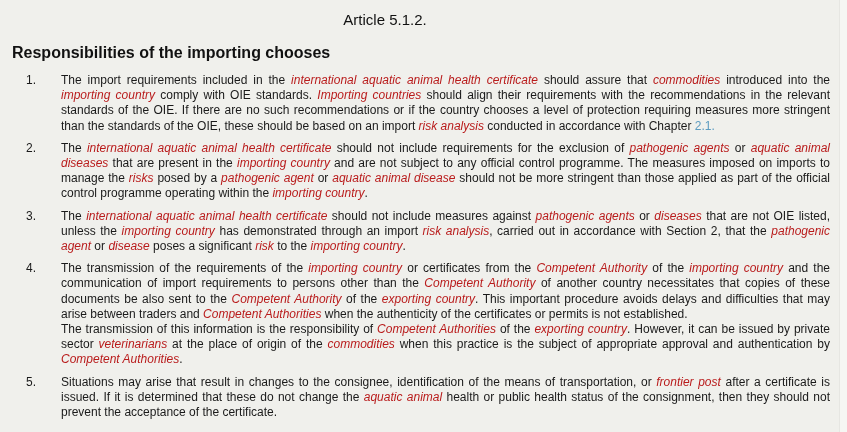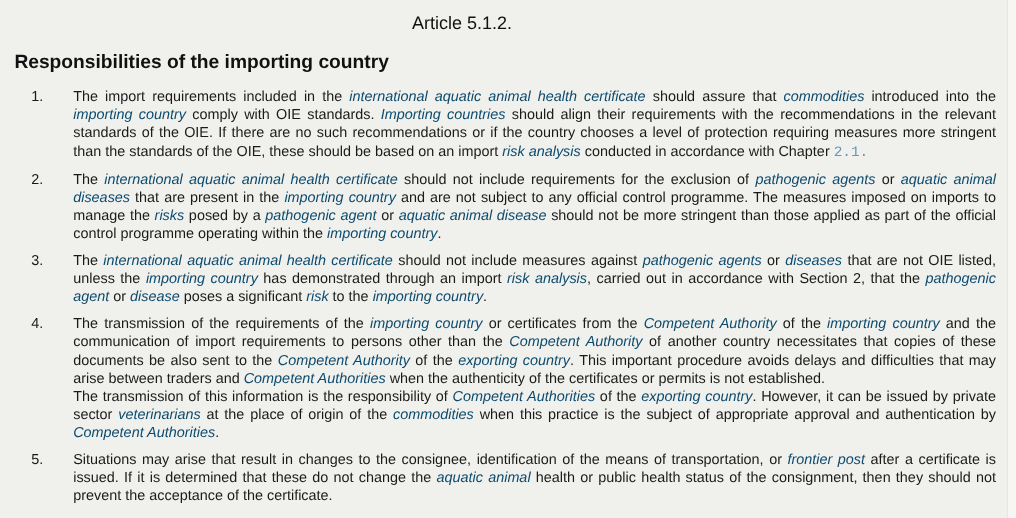--- a/index.html
+++ b/index.html
@@ -27,30 +27,30 @@
   .num {
     position: absolute; left: 26px; top: 0;
     font-size: 12px; line-height: 15.2px;
   }
   .body {
     margin-left: 61px; width: 769px;
     font-size: 12px; line-height: 15.2px;
     text-align: justify;
   }
   .body p { margin: 0; }
-  .link { color: #0c4a6e; font-style: italic; cursor: pointer; }
-  .plainlink { color: #5b9bc0; cursor: pointer; font-family: Liberation Mono, monospace; }
+  .link { color: #b91c1c; font-style: italic; cursor: pointer; }
+  .plainlink { color: #5b9bc0; cursor: pointer; }
 </style>
 </head>
 <body>
 
 <div class="right-strip"></div>
 
 <div class="article-title">Article 5.1.2.</div>
-<div class="section-heading">Responsibilities of the importing country</div>
+<div class="section-heading">Responsibilities of the importing chooses</div>
 
 <div class="items" id="items">
     <div class="item">
       <div class="num">1.</div>
       <div class="body">
         <p><span>The import requirements included in the </span><span class="link">international aquatic animal health certificate</span><span> should assure that </span><span class="link">commodities</span><span> introduced into the </span><span class="link">importing country</span><span> comply with OIE standards. </span><span class="link">Importing countries</span><span> should align their requirements with the recommendations in the relevant standards of the OIE. If there are no such recommendations or if the country chooses a level of protection requiring measures more stringent than the standards of the OIE, these should be based on an import </span><span class="link">risk analysis</span><span> conducted in accordance with Chapter </span><span class="plainlink">2.1.</span></p>
       </div>
     </div>
     <div class="item">
       <div class="num">2.</div>

